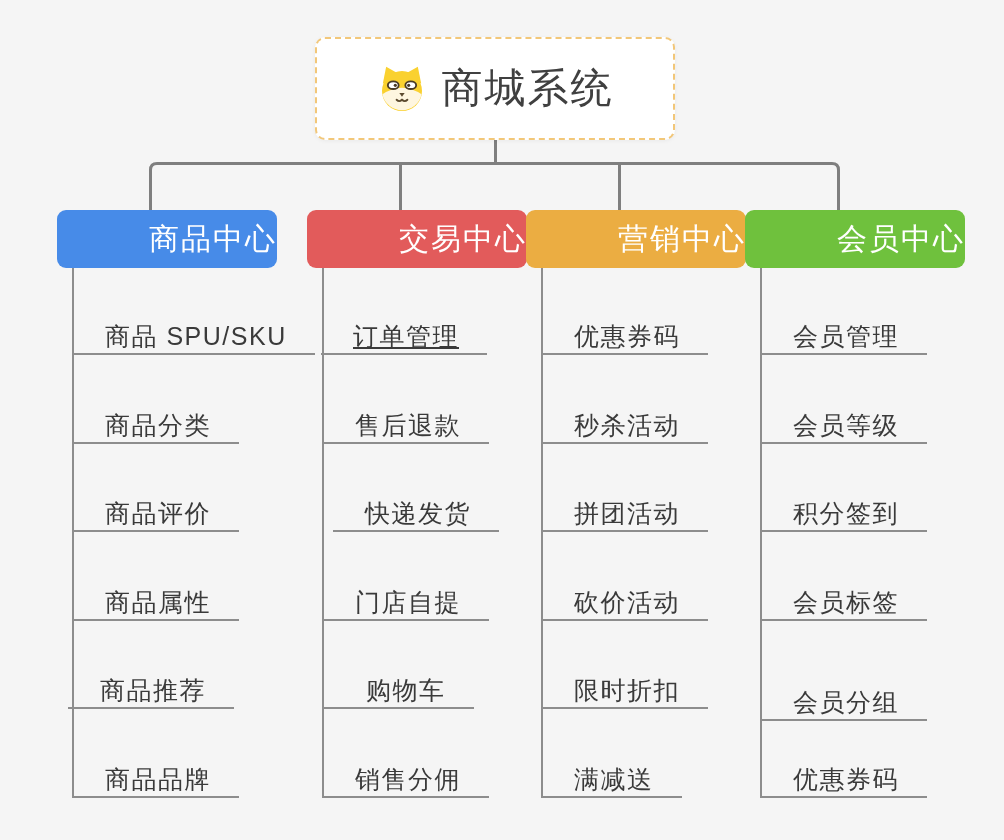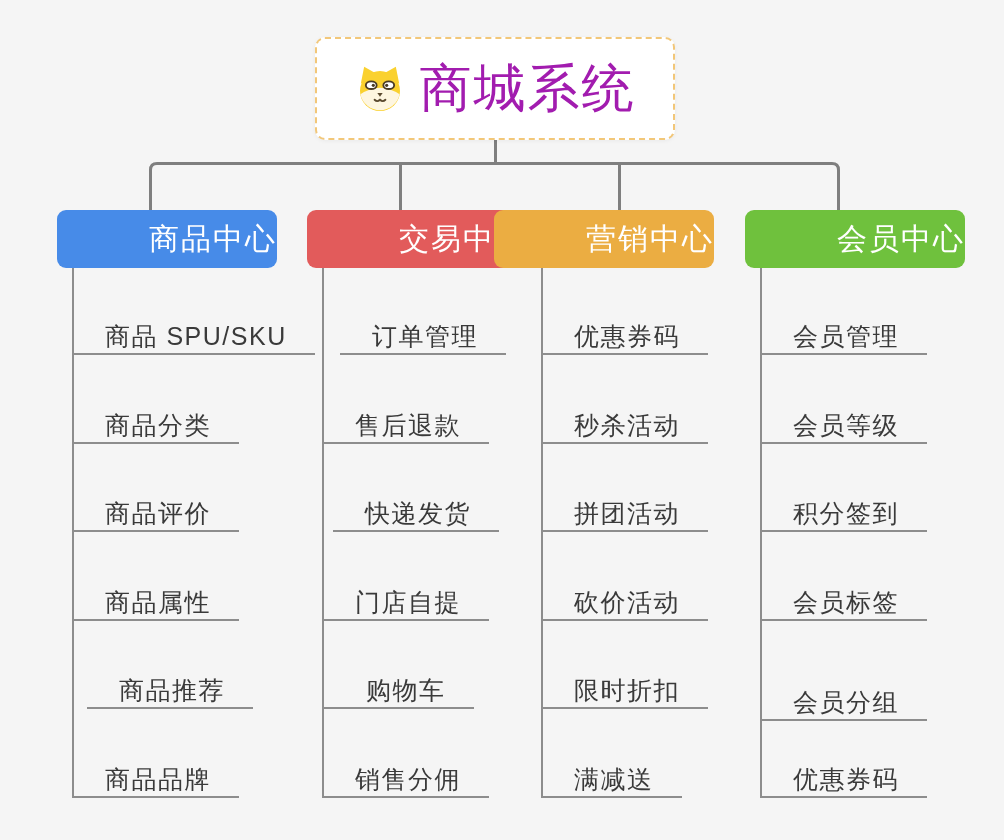--- a/index.html
+++ b/index.html
@@ -8,21 +8,21 @@
     position:relative;width:1004px;height:840px;
     background:#F5F5F5;overflow:hidden;
   }
   #connectors{position:absolute;left:0;top:0;width:1004px;height:840px;pointer-events:none;}
   .root{
     position:absolute;left:315px;top:37px;width:360px;height:103px;
     background:#FFFFFF;border:2px dashed #F2C779;border-radius:10px;
     box-sizing:border-box;display:flex;align-items:center;justify-content:center;
     gap:15px;box-shadow:0 1px 4px rgba(0,0,0,.05);
   }
-  .root-title{font-size:52px;letter-spacing:2px;color:#a21caf;white-space:nowrap;}
+  .root-title{font-size:41px;letter-spacing:2px;color:#404040;white-space:nowrap;}
   .branch{
     position:absolute;width:220px;height:58px;border-radius:9px;
     display:flex;align-items:center;justify-content:flex-end;
     color:#FFFFFF;font-size:30px;letter-spacing:2px;white-space:nowrap;
   }
   .leaf{
     position:absolute;height:34px;line-height:34px;
     font-size:25px;letter-spacing:1.5px;color:#3A3A3A;
     padding:0 28px 0 32px;border-bottom:2px solid #8D8D8D;white-space:nowrap;
   }
@@ -56,32 +56,32 @@
   </div>
 
   <div id="branches">
       <div class="branch" style="left: 57px; top: 210px; background: rgb(71, 139, 232);">
     <span>商品中心</span>
   </div>
       <div class="leaf" style="left: 73px; top: 319px;">商品 SPU/SKU</div>
       <div class="leaf" style="left: 73px; top: 407.6px;">商品分类</div>
       <div class="leaf" style="left: 73px; top: 496.2px;">商品评价</div>
       <div class="leaf" style="left: 73px; top: 584.8px;">商品属性</div>
-      <div class="leaf" style="left: 87px; top: 673.4px;">商品推荐</div>
+      <div class="leaf" style="left: 68px; top: 673.4px;">商品推荐</div>
       <div class="leaf" style="left: 73px; top: 762px;">商品品牌</div>
       <div class="branch" style="left: 307px; top: 210px; background: rgb(226, 91, 91);">
     <span>交易中心</span>
   </div>
-      <div class="leaf" style="left: 340px; top: 319px;">订单管理</div>
+      <div class="leaf" style="left: 321px; top: 319px; text-decoration: underline;">订单管理</div>
       <div class="leaf" style="left: 323px; top: 407.6px;">售后退款</div>
       <div class="leaf" style="left: 323px; top: 496.2px; margin-left: 10px;">快递发货</div>
       <div class="leaf" style="left: 323px; top: 584.8px;">门店自提</div>
       <div class="leaf" style="left: 323px; top: 673.4px; padding-left: 43px;">购物车</div>
       <div class="leaf" style="left: 323px; top: 762px;">销售分佣</div>
-      <div class="branch" style="left: 494px; top: 210px; background: rgb(235, 173, 66);">
+      <div class="branch" style="left: 526px; top: 210px; background: rgb(235, 173, 66);">
     <span>营销中心</span>
   </div>
       <div class="leaf" style="left: 542px; top: 319px;">优惠券码</div>
       <div class="leaf" style="left: 542px; top: 407.6px;">秒杀活动</div>
       <div class="leaf" style="left: 542px; top: 496.2px;">拼团活动</div>
       <div class="leaf" style="left: 542px; top: 584.8px;">砍价活动</div>
       <div class="leaf" style="left: 542px; top: 673.4px;">限时折扣</div>
       <div class="leaf" style="left: 542px; top: 762px;">满减送</div>
       <div class="branch" style="left: 745px; top: 210px; background: rgb(111, 193, 61);">
     <span>会员中心</span>

